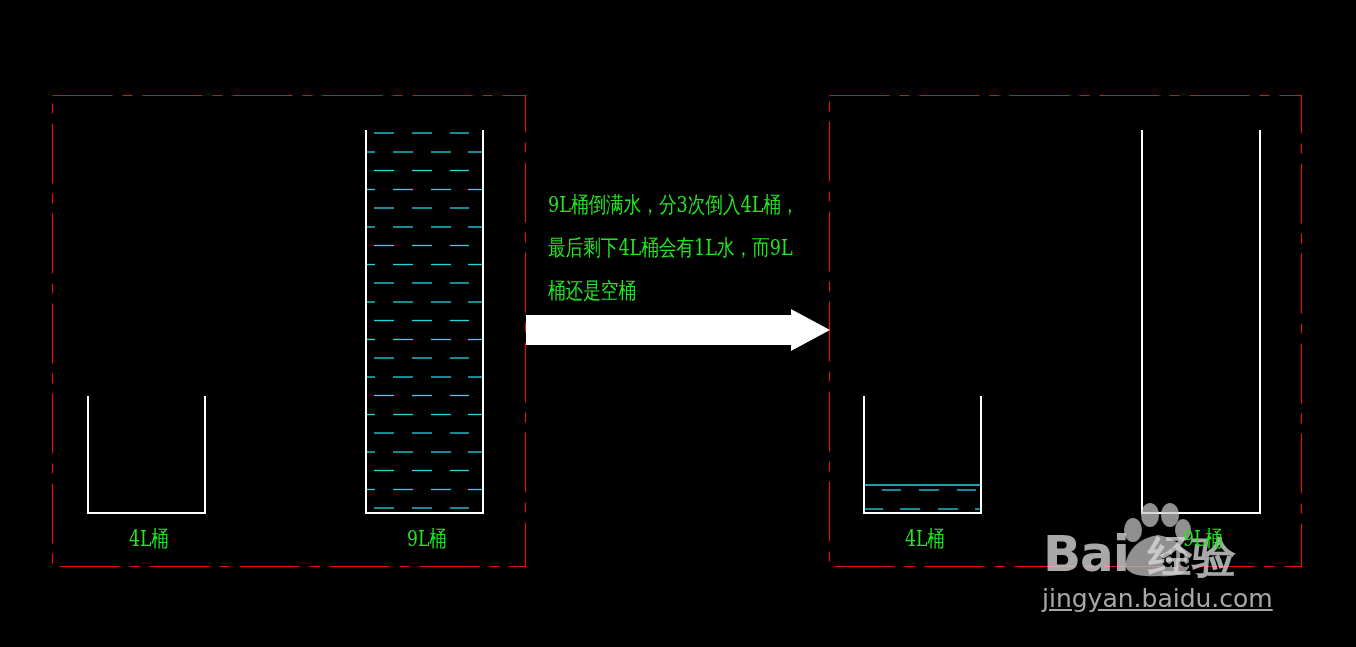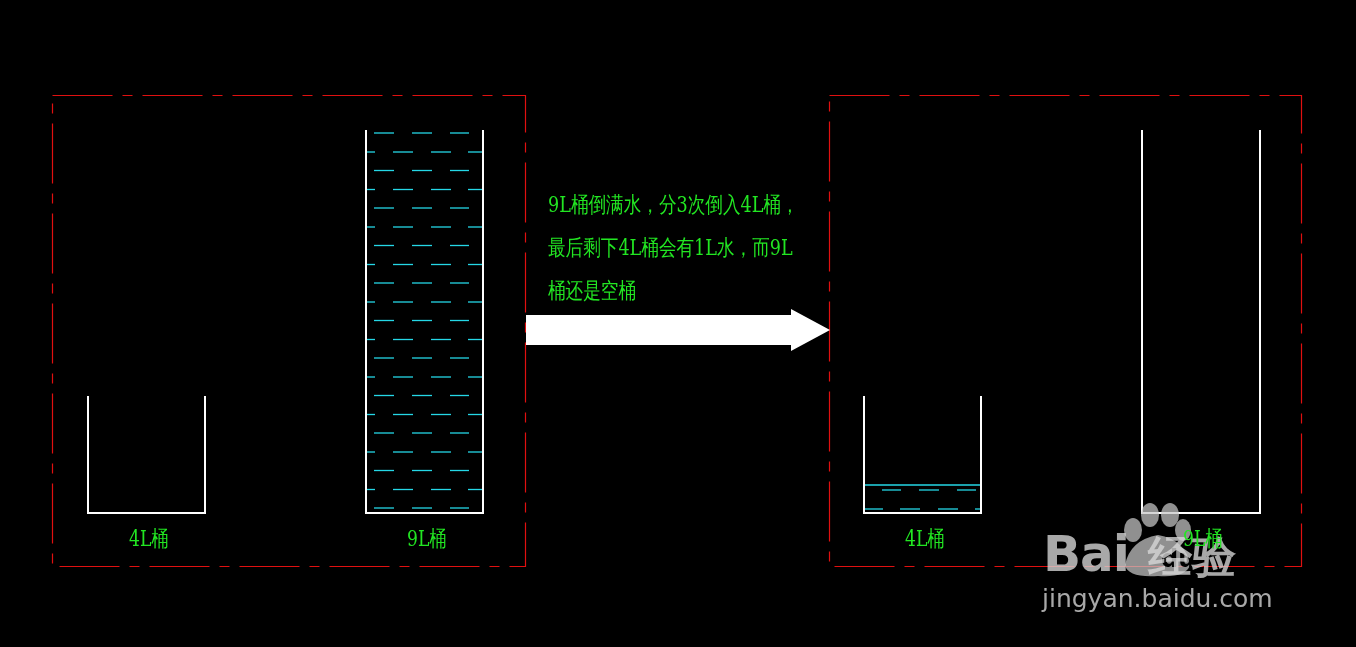--- a/index.html
+++ b/index.html
@@ -3,21 +3,21 @@
   <meta charset="utf-8">
   <style>
     html, body { margin: 0; padding: 0; background: #000; }
     body { width: 1356px; height: 647px; position: relative; overflow: hidden; font-family: "DejaVu Sans", sans-serif; }
     .abs { position: absolute; }
     svg { position: absolute; left: 0; top: 0; }
     .label { position: absolute; color: #22e622; font-family: "DejaVu Serif", serif; font-size: 22px; line-height: 1; white-space: nowrap; transform: scaleX(0.78); transform-origin: left top; }
     .desc { position: absolute; left: 548px; top: 183px; color: #22e622; font-family: "DejaVu Serif", serif; font-size: 22px; line-height: 43px; width: 360px; transform: scaleX(0.8); transform-origin: left top; }
     .desc div { white-space: nowrap; }
     .wm-main { position: absolute; left: 1043px; top: 525px; color: rgba(215,215,215,0.78); font-family: "DejaVu Sans", sans-serif; font-weight: bold; font-size: 50px; letter-spacing: -1px; text-align: right; }
-    .wm-sub { position: absolute; left: 1042px; top: 584px; color: rgba(215,215,215,0.78); font-family: "DejaVu Sans", sans-serif; font-size: 25px; }
+    .wm-sub { position: absolute; left: 1042px; top: 584px; color: rgba(215,215,215,0.78); font-family: "DejaVu Sans", sans-serif; font-size: 25px; text-decoration: underline; }
     .wm-cn { position: absolute; left: 1148px; top: 528px; color: rgba(215,215,215,0.78); font-family: "DejaVu Sans", sans-serif; font-weight: bold; font-size: 44px; }
   </style>
 </head>
 <body>
 
 <svg width="1356" height="647">
 
   <rect x="52.5" y="95.5" width="473" height="471" fill="none" stroke="#e01010" stroke-width="1.2" stroke-dasharray="60,10,10,10"></rect>
 
   <rect x="829.5" y="95.5" width="472" height="471" fill="none" stroke="#e01010" stroke-width="1.2" stroke-dasharray="60,10,10,10"></rect>

